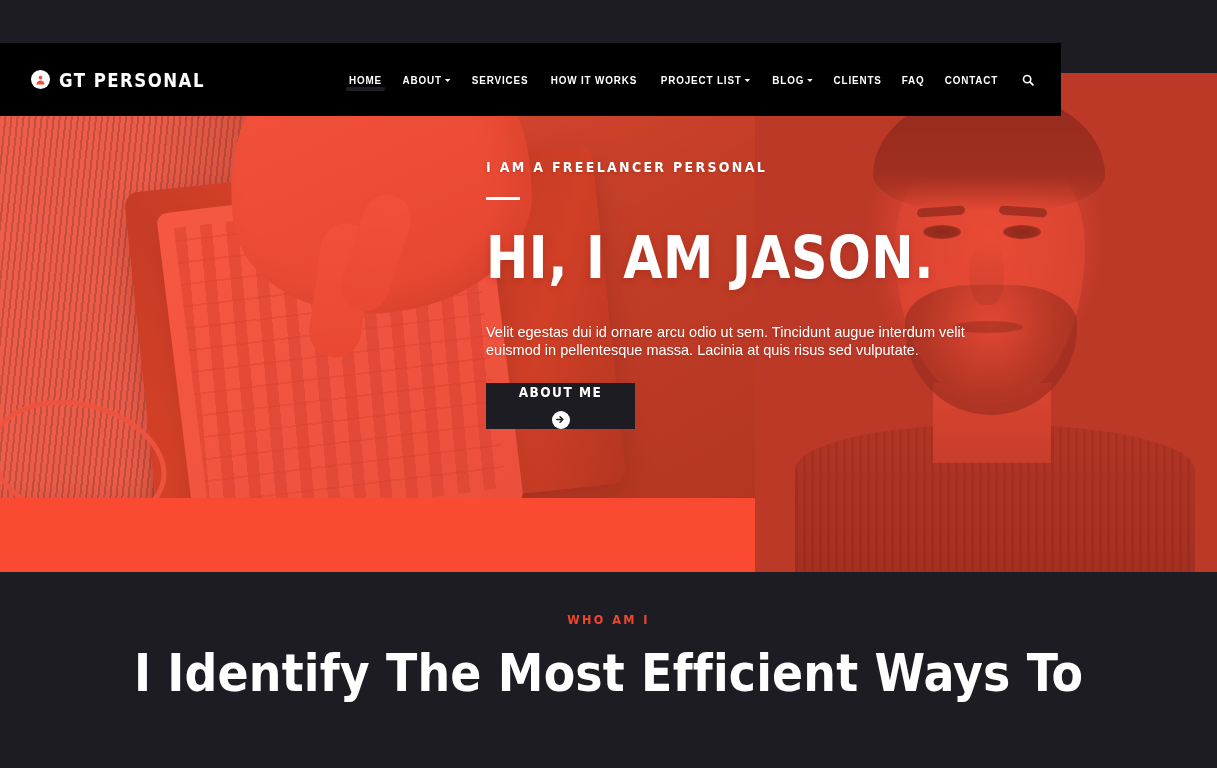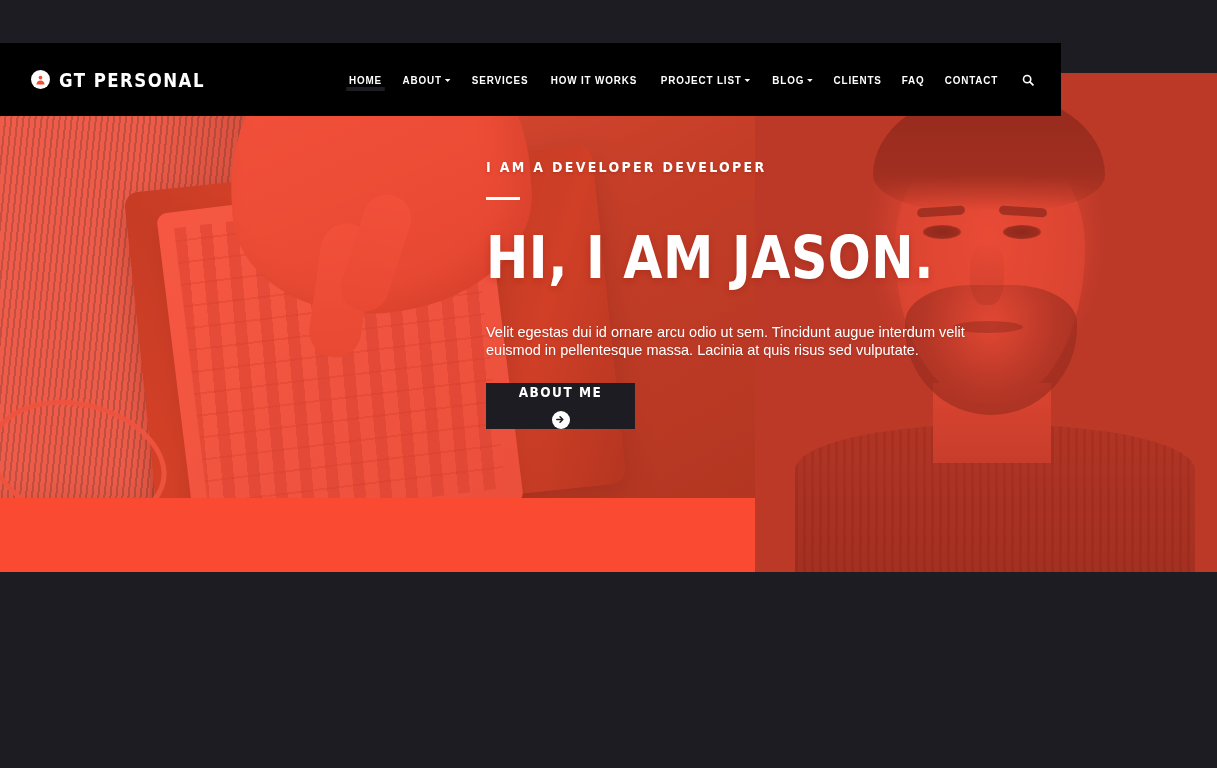--- a/index.html
+++ b/index.html
@@ -457,30 +457,34 @@
       <div class="p-eye l"></div>
       <div class="p-eye r"></div>
       <div class="p-nose"></div>
       <div class="p-beard"></div>
       <div class="p-mouth"></div>
       <div class="hero-portrait-tint"></div>
       <div class="hero-portrait-tint2"></div>
     </div>
 
     <div class="hero-content">
-      <div class="hero-sub">I AM A DEVELOPER DEVELOPER</div>
+      <div class="hero-sub">I AM A FREELANCER PERSONAL</div>
       <div class="hero-rule"></div>
       <h1 class="hero-title">HI, I AM JASON.</h1>
       <p class="hero-desc">Velit egestas dui id ornare arcu odio ut sem. Tincidunt augue interdum velit euismod in pellentesque massa. Lacinia at quis risus sed vulputate.</p>
       <div class="hero-btn">
         <span>ABOUT ME</span>
         <span class="btn-arrow">
           <svg width="11" height="11" viewBox="0 0 24 24" aria-hidden="true">
             <path d="M4 12h12M11 6l6 6-6 6" fill="none" stroke="#1c1c22" stroke-width="3.4" stroke-linecap="round" stroke-linejoin="round"></path>
           </svg>
         </span>
       </div>
     </div>
 
   </div>
 
+  <div class="about">
+    <div class="about-eyebrow">WHO AM I</div>
+    <h2 class="about-title">I Identify The Most Efficient Ways To</h2>
+  </div>
 
 </div>
 
 </body></html>

